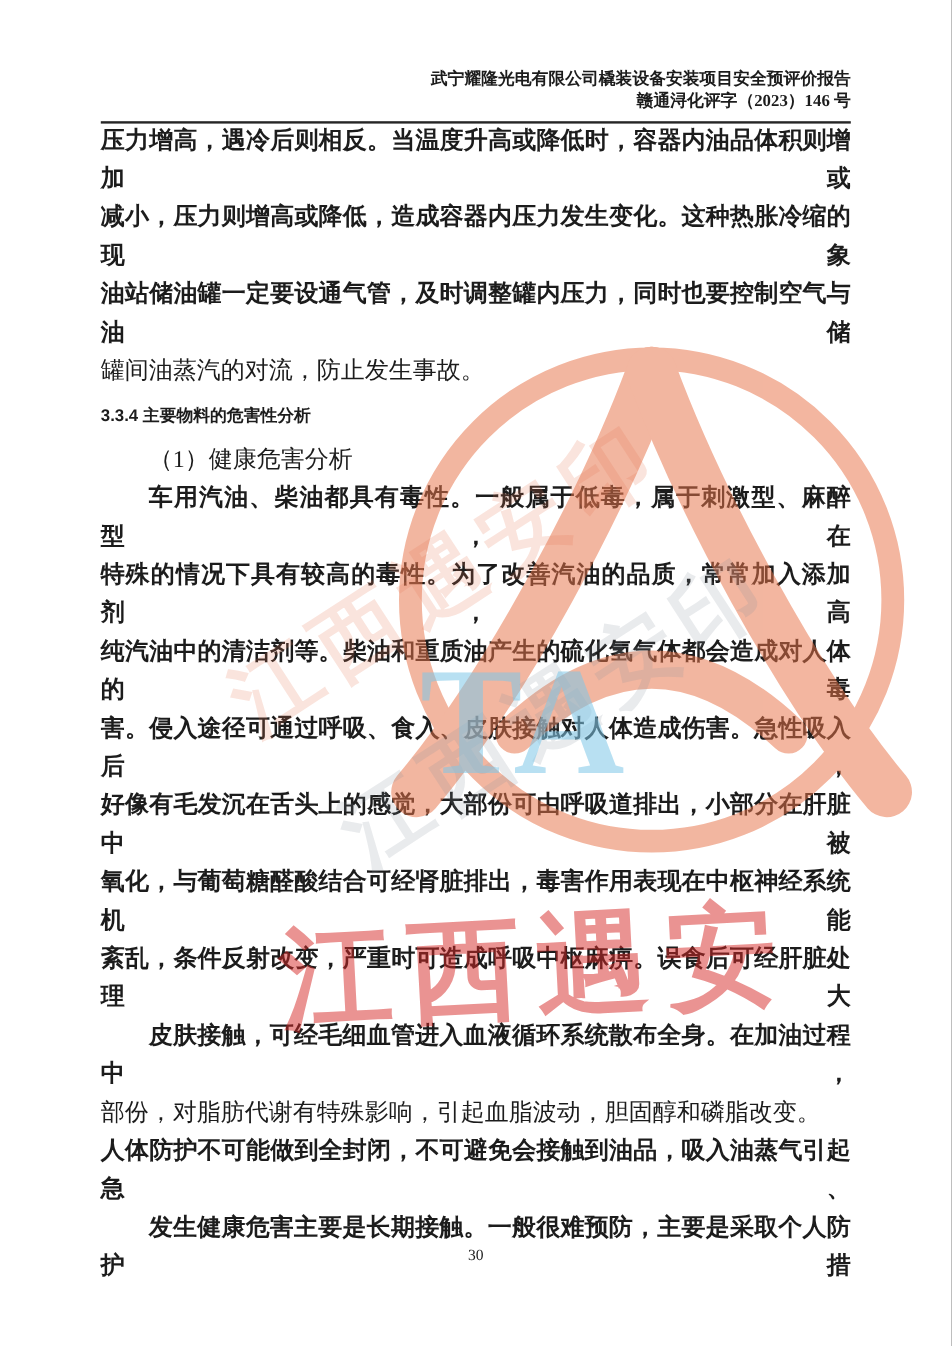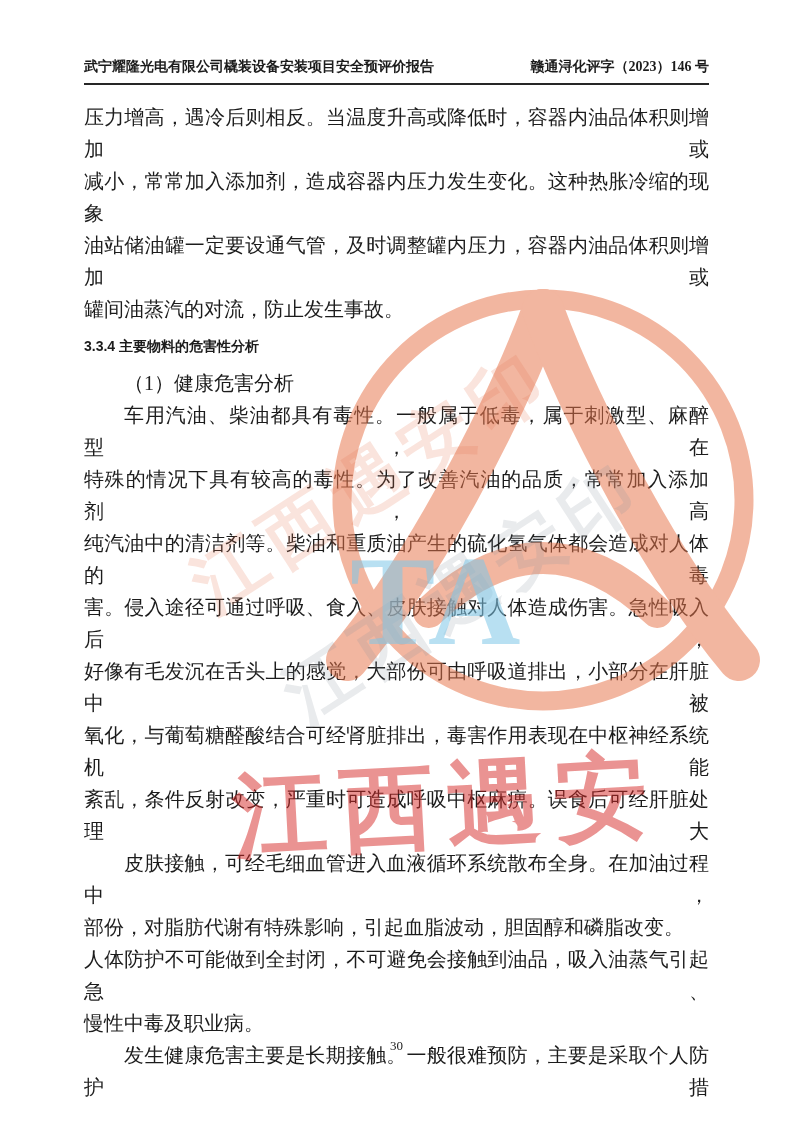--- a/index.html
+++ b/index.html
@@ -6,30 +6,30 @@
   .page{
     position:relative;width:793px;height:1122px;margin:0 auto;
     background:#ffffff;overflow:hidden;
     font-family:"Liberation Serif","DejaVu Serif",serif;color:#1c1c1c;
   }
   
   .header{
     position:absolute;left:84px;top:58px;width:625px;
     display:flex;justify-content:space-between;align-items:flex-end;
     padding-bottom:7px;border-bottom:2px solid #262626;
-    font-weight:bold;font-size:14px;line-height:18px;
+    font-weight:bold;font-size:14px;line-height:18px;flex-direction:column;
   }
   .header .hl{max-width:420px}
   
   .body-text{
     position:absolute;left:84px;top:101px;width:625px;
     font-size:20px;line-height:32px;text-align:left;
   }
   .line{min-height:32px;text-align:justify;}
-  .line.fill{text-align-last:justify;}
+  .line.fill{text-align-last:justify;font-weight:bold;}
   .line.ind{text-indent:2em;}
   .h2{
     font-family:"Liberation Sans","DejaVu Sans",sans-serif;
     font-weight:bold;font-size:14px;line-height:40px;height:40px;
     margin:1px 0;text-align:left;
   }
   
   .pagenum{
     position:absolute;left:0;right:0;top:1038px;text-align:center;
     font-size:13px;font-weight:normal;
@@ -68,36 +68,35 @@
 
 <div class="page">
 
   <div class="header">
     <div class="hl">武宁耀隆光电有限公司橇装设备安装项目安全预评价报告</div>
     <div class="hr">赣通浔化评字（2023）146 号</div>
   </div>
 
   <div class="body-text">
       <div class="line fill">压力增高，遇冷后则相反。当温度升高或降低时，容器内油品体积则增加或</div>
-      <div class="line fill">减小，常常加入添加剂，造成容器内压力发生变化。这种热胀冷缩的现象</div>
-      <div class="line fill">油站储油罐一定要设通气管，及时调整罐内压力，容器内油品体积则增加或</div>
+      <div class="line fill">减小，压力则增高或降低，造成容器内压力发生变化。这种热胀冷缩的现象</div>
+      <div class="line fill">油站储油罐一定要设通气管，及时调整罐内压力，同时也要控制空气与油储</div>
       <div class="line">罐间油蒸汽的对流，防止发生事故。</div>
       <div class="h2">3.3.4 主要物料的危害性分析</div>
       <div class="line ind">（1）健康危害分析</div>
       <div class="line fill ind">车用汽油、柴油都具有毒性。一般属于低毒，属于刺激型、麻醉型，在</div>
       <div class="line fill">特殊的情况下具有较高的毒性。为了改善汽油的品质，常常加入添加剂，高</div>
       <div class="line fill">纯汽油中的清洁剂等。柴油和重质油产生的硫化氢气体都会造成对人体的毒</div>
       <div class="line fill">害。侵入途径可通过呼吸、食入、皮肤接触对人体造成伤害。急性吸入后，</div>
       <div class="line fill">好像有毛发沉在舌头上的感觉，大部份可由呼吸道排出，小部分在肝脏中被</div>
       <div class="line fill">氧化，与葡萄糖醛酸结合可经肾脏排出，毒害作用表现在中枢神经系统机能</div>
       <div class="line fill">紊乱，条件反射改变，严重时可造成呼吸中枢麻痹。误食后可经肝脏处理大</div>
       <div class="line fill ind">皮肤接触，可经毛细血管进入血液循环系统散布全身。在加油过程中，</div>
       <div class="line">部份，对脂肪代谢有特殊影响，引起血脂波动，胆固醇和磷脂改变。</div>
       <div class="line fill">人体防护不可能做到全封闭，不可避免会接触到油品，吸入油蒸气引起急、</div>
-      <div class="line">慢性中毒及职业病。</div>
       <div class="line fill ind">发生健康危害主要是长期接触。一般很难预防，主要是采取个人防护措</div>
     </div>
 
   <div class="pagenum">30</div>
 
   <div class="wm-layer">
 
     <svg class="stamp" width="440" height="440" viewBox="0 0 440 440">
       <circle cx="218" cy="218" r="201" fill="none" stroke="#e8744a" stroke-width="19"></circle>
       <path d="M218,28 C178,136 96,290 22,378" fill="none" stroke="#e8744a" stroke-width="42" stroke-linecap="round"></path>

